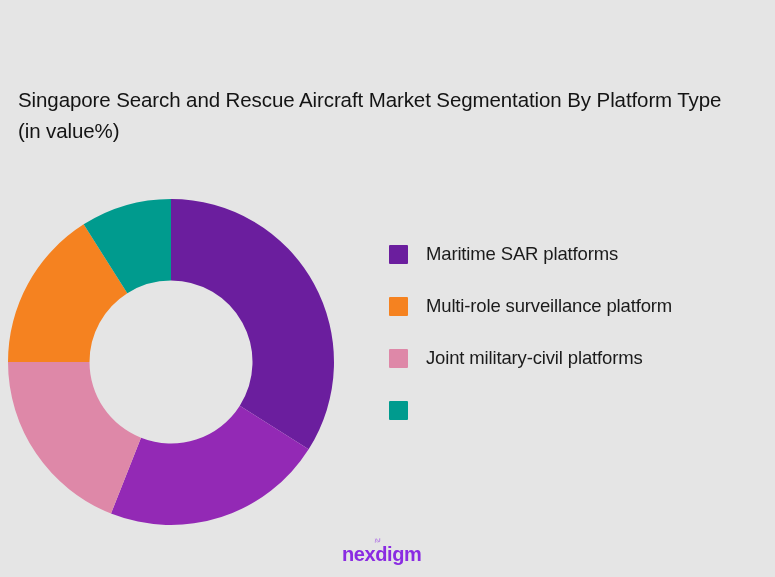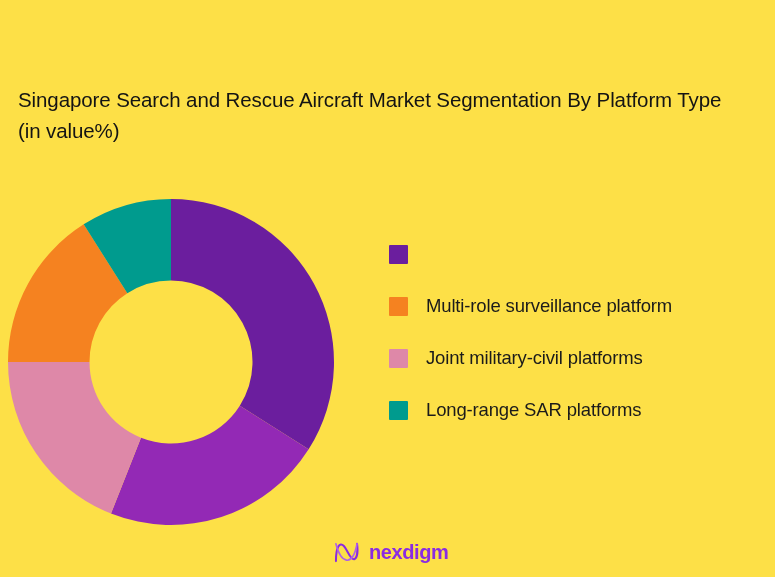--- a/index.html
+++ b/index.html
@@ -9,21 +9,21 @@
     background: #ffffff;
   }
   body {
     font-family: "Liberation Sans", sans-serif;
     -webkit-font-smoothing: antialiased;
   }
   #page {
     position: relative;
     width: 775px;
     height: 577px;
-    background: #fde047;
+    background: #e5e5e5;
     overflow: hidden;
   }
 
   
   #chart-title {
     position: absolute;
     left: 18px;
     top: 70px;
     width: 720px;
     font-size: 20.5px;
@@ -77,20 +77,21 @@
   }
 
   
   #brand {
     position: absolute;
     left: 333px;
     top: 538px;
     display: flex;
     align-items: center;
     height: 28px;
+    flex-direction: column;
   }
   #brand-mark {
     display: block;
     width: 27px;
     height: 24px;
   }
   #brand-name {
     margin-left: 9px;
     font-size: 20px;
     font-weight: 700;
@@ -123,32 +124,32 @@
           <path d="M 75.6602324184236 25.374548143171495 A 163 163 0 0 1 162.99999999999997 0 L 162.99999999999997 81.5 A 81.5 81.5 0 0 0 119.33011620921181 94.18727407158575 Z" fill="#009B8E">
             <title>Long-range SAR platforms — 9%</title>
           </path>
         </g>
     </svg>
   </div>
 
   <div id="legend">
       <div class="legend-item">
         <span class="legend-swatch" style="background: rgb(107, 30, 158);"></span>
+        <span class="legend-label">Maritime SAR platforms</span>
       </div>
       <div class="legend-item">
         <span class="legend-swatch" style="background: rgb(245, 130, 32);"></span>
         <span class="legend-label">Multi-role surveillance platform</span>
       </div>
       <div class="legend-item">
         <span class="legend-swatch" style="background: rgb(222, 136, 168);"></span>
         <span class="legend-label">Joint military-civil platforms</span>
       </div>
       <div class="legend-item">
         <span class="legend-swatch" style="background: rgb(0, 155, 142);"></span>
-        <span class="legend-label">Long-range SAR platforms</span>
       </div>
     </div>
 
   <div id="brand">
     <svg id="brand-mark" viewBox="0 0 28 25">
       <path d="M3 22 C3 7, 7 2, 11 6 C15 10, 18 21, 22 20 C25 19, 26 12, 25 4" fill="none" stroke="#8A2BE2" stroke-width="2.1" stroke-linecap="round"></path>
       <path d="M3 4 C5 12, 9 20, 14 21 C19 22, 23 15, 25 4" fill="none" stroke="#B061E8" stroke-width="1.8" stroke-linecap="round"></path>
     </svg>
     <span id="brand-name">nexdigm</span>
   </div>

